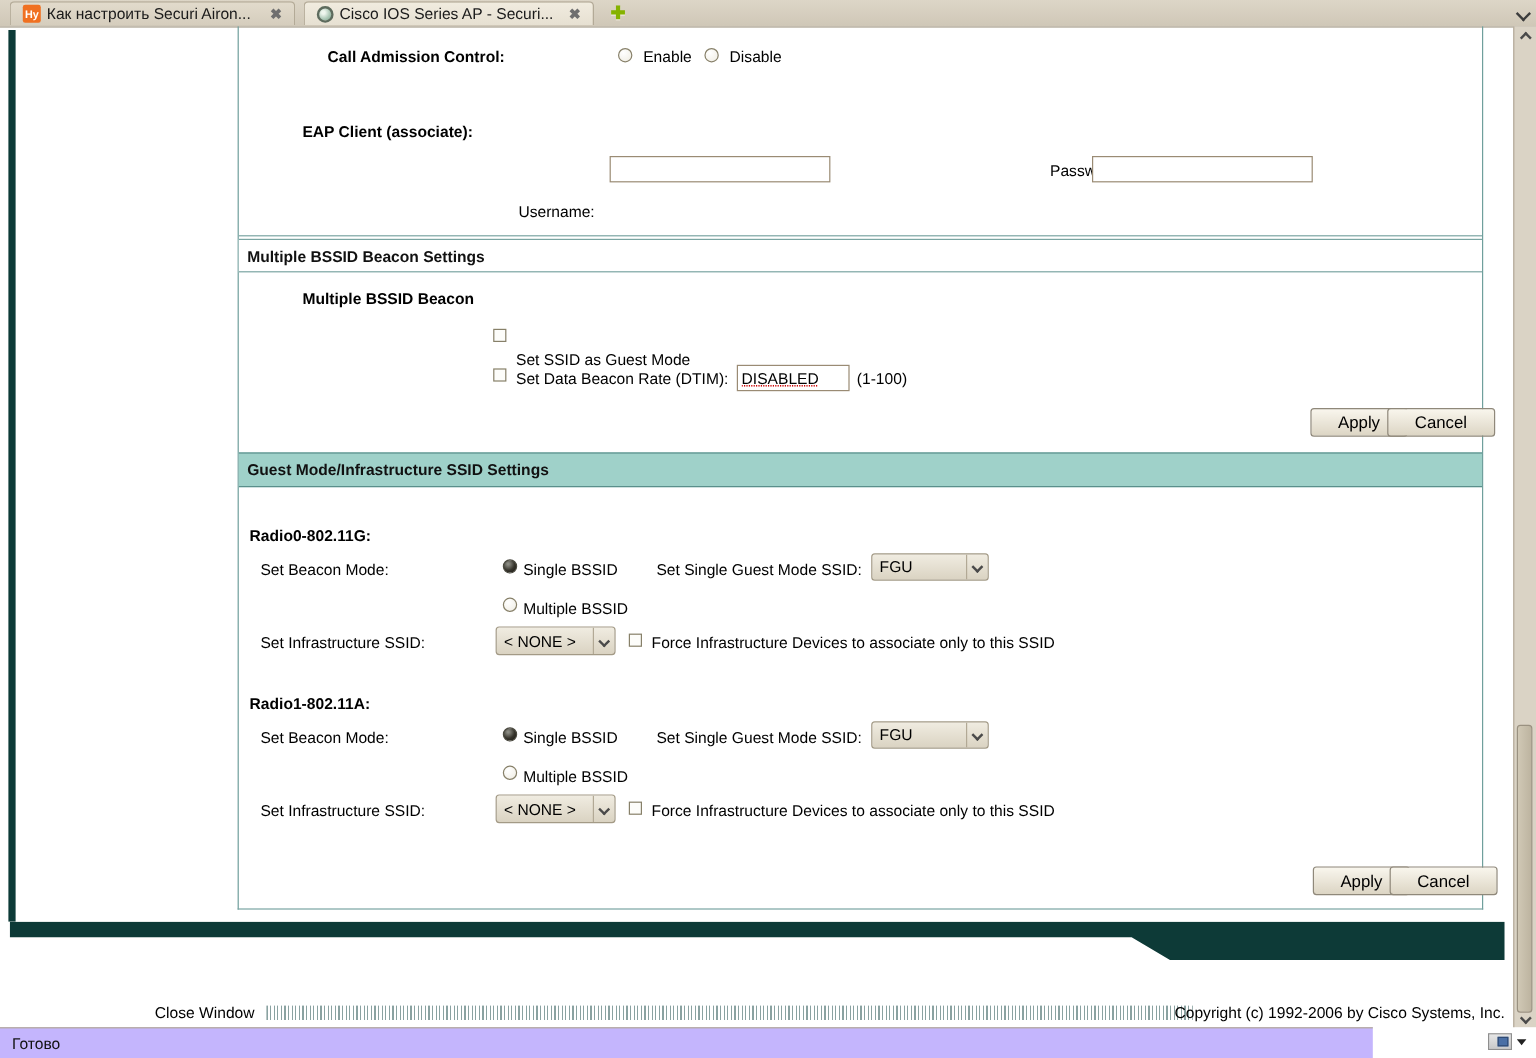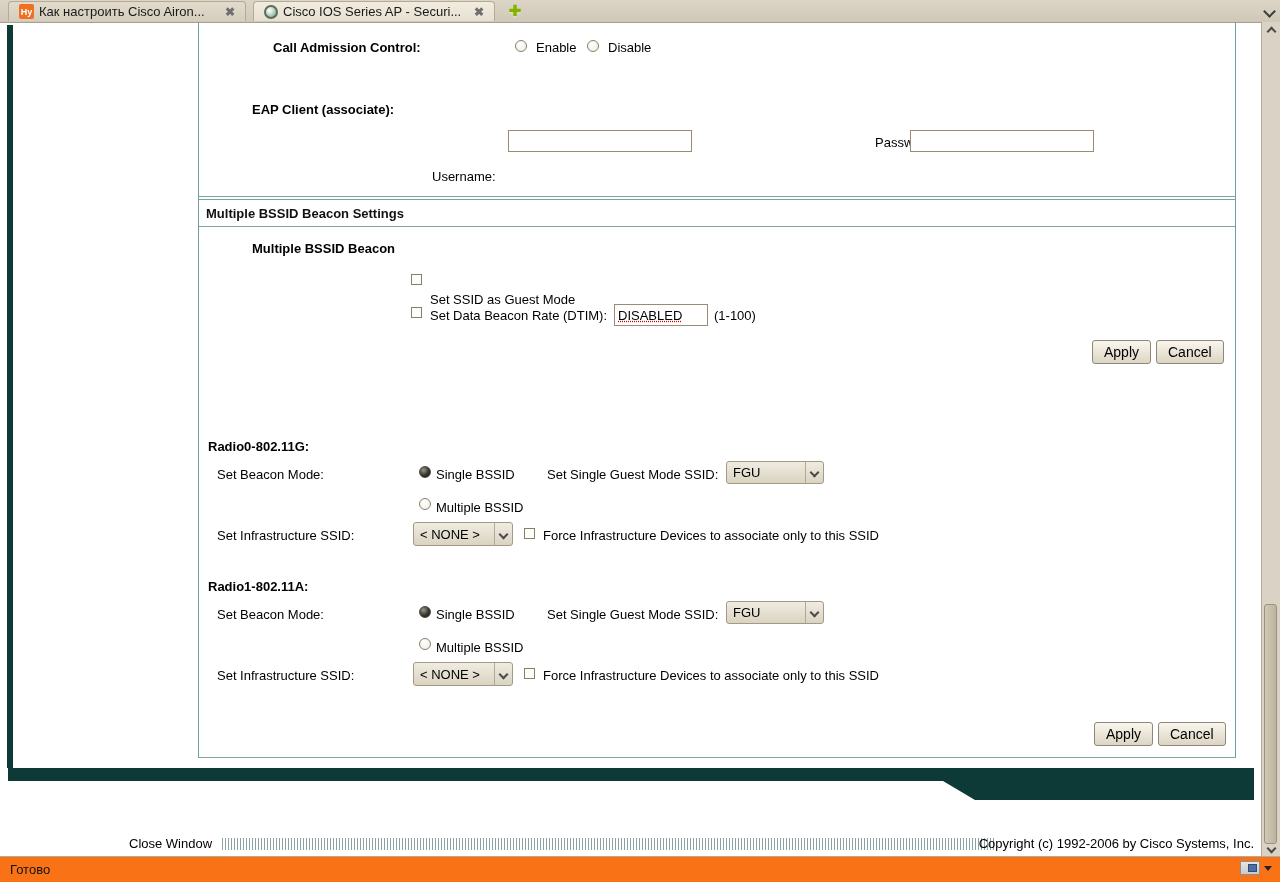--- a/index.html
+++ b/index.html
@@ -42,30 +42,30 @@
   .radio.sel{background:radial-gradient(circle at 35% 30%,#8a8a82 8%,#36342c 55%,#191813);border-color:#4b4a40;}
   .cb{position:absolute;width:11px;height:11px;border:1px solid #878069;background:#fdfdfa;box-sizing:border-box;}
   .combo{position:absolute;height:23px;border:1px solid #a39a86;border-radius:3px;
     background:linear-gradient(#f0ece1,#dad3c2);display:flex;align-items:stretch;box-sizing:border-box;overflow:hidden;}
   .combo .val{flex:1;font-size:13px;color:#000;display:flex;align-items:center;padding:0 6px;white-space:nowrap;}
   .combo .sep{width:1px;background:#b2a995;}
   .combo .arr{width:17px;display:flex;align-items:center;justify-content:center;}
   .combo .arr .chev{width:5px;height:5px;border-width:0 2px 2px 0;border-color:#4a4a4a;}
   .btn{position:absolute;height:24px;border:1px solid #8f887a;border-radius:3px;
     background:linear-gradient(#f9f6ed,#dcd5c4);font-family:"Liberation Sans",sans-serif;font-size:14px;
-    color:#000;padding:0 11px;line-height:22px;text-align:center;box-sizing:border-box;}
+    color:#000;padding:0 22px;line-height:22px;text-align:center;box-sizing:border-box;}
   .sect-header{position:absolute;left:199px;width:1036px;box-sizing:border-box;display:flex;align-items:center;}
   .sect-header.plain{background:#fff;border-top:1px solid #7aa5a2;border-bottom:1px solid #7aa5a2;}
   .sect-header.teal{background:#9fd1c9;border-top:1px solid #5a8f8b;border-bottom:1px solid #5a8f8b;}
   .sect-header span{font-size:13px;font-weight:bold;color:#111;padding-left:7px;}
   
   .stripes{position:absolute;height:12px;
     background:repeating-linear-gradient(90deg,#8aa2a1 0px,#8aa2a1 1px,#ffffff 1px,#ffffff 3px);}
   
-  .statusbar{position:absolute;left:0;top:856px;width:1280px;height:26px;background:#f97316;
+  .statusbar{position:absolute;left:0;top:856px;width:1144px;height:26px;background:#c4b5fd;
     border-top:1px solid #b3aa99;box-sizing:border-box;}
   .status-text{position:absolute;left:10px;top:5px;font-size:13px;color:#111;}
   .status-icon{position:absolute;left:1240px;top:861px;width:20px;height:14px;border:1px solid #8e8e8e;
     background:linear-gradient(#e6e6e6,#c9c9c9);box-sizing:border-box;}
   .status-icon::after{content:"";position:absolute;right:2px;bottom:2px;width:7px;height:6px;background:#4a6fa5;border:1px solid #2f4a73;}
   .status-tri{position:absolute;left:1264px;top:866px;width:0;height:0;
     border-left:4px solid transparent;border-right:4px solid transparent;border-top:5px solid #222;}
   
   .scrollbar{position:absolute;left:1261px;top:22px;width:19px;height:834px;background:#dad3c5;
     border-left:1px solid #b3aa99;box-sizing:border-box;}
@@ -75,21 +75,21 @@
     background:linear-gradient(90deg,#d0c8b5,#bdb4a0);box-sizing:border-box;}
 </style>
 </head>
 <body>
 
 <div class="screen">
 
   <div class="tabbar">
     <div class="tab inactive" style="left:8px;width:238px;">
       <span class="fav-hy">Hy</span>
-      <span class="tab-title">Как настроить Cisco Airon...</span>
+      <span class="tab-title">Как настроить Securi Airon...</span>
       <span class="close-x">✖</span>
     </div>
     <div class="tab active" style="left:253px;width:242px;">
       <span class="fav-globe"></span>
       <span class="tab-title">Cisco IOS Series AP - Securi...</span>
       <span class="close-x">✖</span>
     </div>
     <div class="newtab">
       <span>✚</span>
     </div>
@@ -125,20 +125,23 @@
   <div class="t" style="left:430px;top:292px;">Set SSID as Guest Mode</div>
 
   <span class="cb" style="left:411px;top:307px;"></span>
   <div class="t" style="left:430px;top:308px;">Set Data Beacon Rate (DTIM):</div>
   <input class="txt dtim" style="left: 614px; top: 304px; width: 86px;" value="DISABLED">
   <div class="t" style="left:714px;top:308px;">(1-100)</div>
 
   <button class="btn" style="left:1092px;top:340px;">Apply</button>
   <button class="btn" style="left:1156px;top:340px;">Cancel</button>
 
+  <div class="sect-header teal" style="top:377px;height:29px;">
+    <span>Guest Mode/Infrastructure SSID Settings</span>
+  </div>
 
   <div class="t b" style="left:208px;top:439px;">Radio0-802.11G:</div>
   <div class="t" style="left:217px;top:467px;">Set Beacon Mode:</div>
   <span class="radio sel" style="left:419px;top:466px;"></span>
   <div class="t" style="left:436px;top:467px;">Single BSSID</div>
   <div class="t" style="left:547px;top:467px;">Set Single Guest Mode SSID:</div>
   <div class="combo" style="left:726px;top:461px;width:98px;">
     <span class="val">FGU</span>
     <span class="sep"></span>
     <span class="arr">

